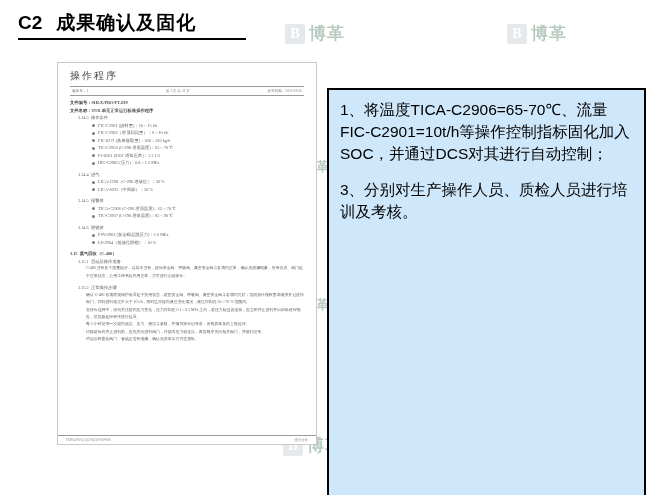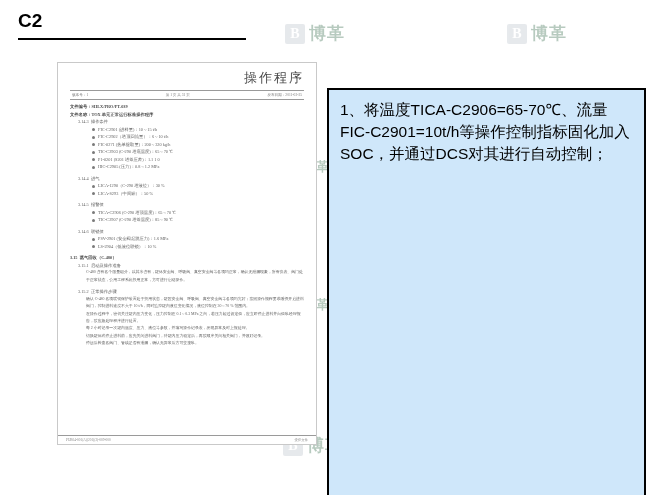--- a/index.html
+++ b/index.html
@@ -101,22 +101,22 @@
     border: 1px solid #c9c9c9;
     overflow: hidden;
     font-family: "Liberation Serif", serif;
     color: #6a6a6a;
   }
   .doc-inner {
     padding: 6px 12px 0 12px;
     transform-origin: top left;
   }
   .doc-title {
-    text-align: right;
-    font-size: 13px;
+    text-align: left;
+    font-size: 10px;
     color: #4a4a4a;
     letter-spacing: 2px;
     margin-bottom: 3px;
   }
   .doc-topline {
     border-bottom: 1px solid #9a9a9a;
     margin-bottom: 1px;
   }
   .doc-metarow {
     display: flex;
@@ -190,20 +190,21 @@
     letter-spacing: 0px;
   }
   .callout-item:last-child { margin-bottom: 0; }
 </style>
 </head>
 <body>
 
 <div class="slide-header">
   <div class="header-row">
     <span class="header-code">C2</span>
+    <span class="header-title">成果确认及固化</span>
   </div>
   <div class="header-rule"></div>
 </div>
 
 <div class="wm wm-1">
   <span class="wm-mark">B</span>
   <span class="wm-text">博革</span>
 </div>
 <div class="wm wm-2">
   <span class="wm-mark">B</span>
@@ -312,13 +313,14 @@
   </div>
 
   <div class="doc-footer">
     <span>PUR04-001(A)(201)(2)-009-000</span>
     <span>受控文件</span>
   </div>
 </div>
 
 <div class="callout">
   <div class="callout-item">1、将温度TICA-C2906=65-70℃、流量FIC-C2901=10t/h等操作控制指标固化加入SOC，并通过DCS对其进行自动控制；</div>
+  <div class="callout-item">3、分别对生产操作人员、质检人员进行培训及考核。</div>
 </div>
 
 </body></html>

